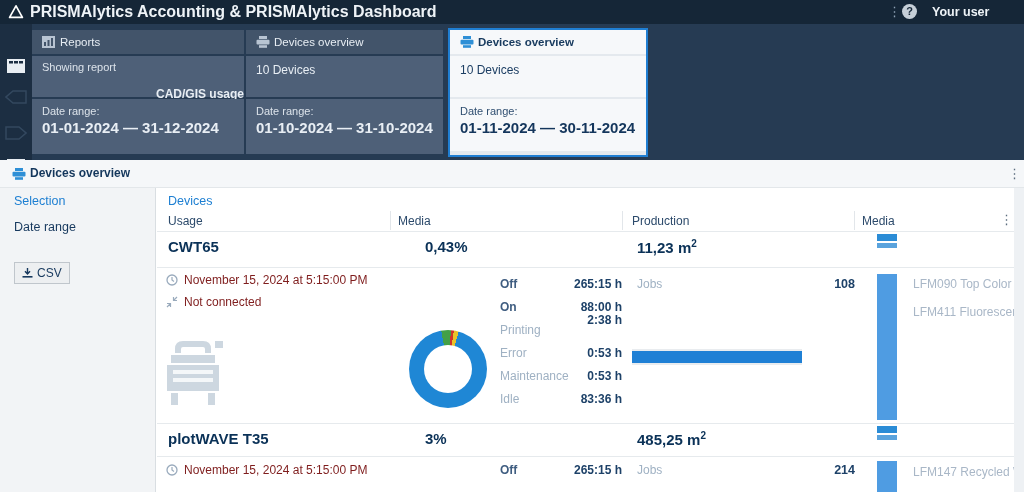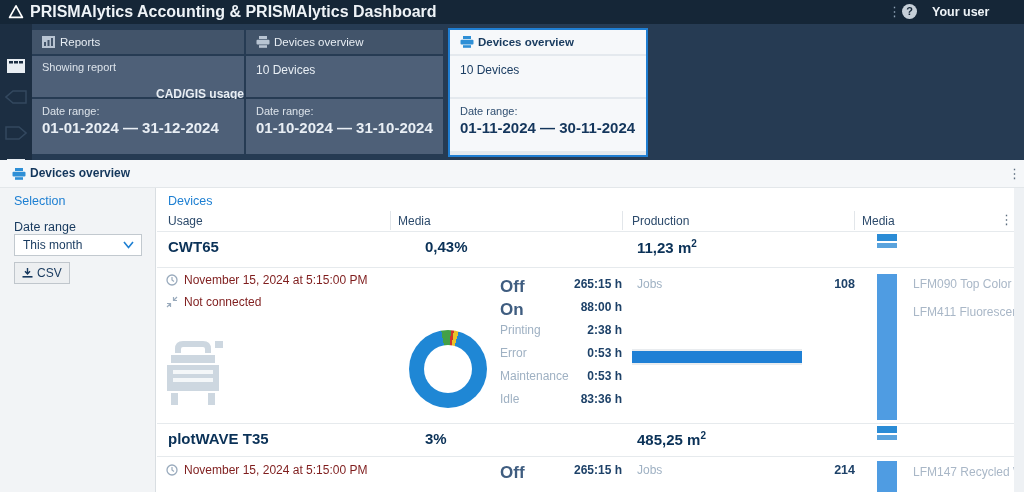--- a/index.html
+++ b/index.html
@@ -41,21 +41,21 @@
   .select .val{position:absolute;left:8px;top:0;line-height:20px;color:#17395e;}
   .csvbtn{left:14px;top:262px;height:20px;background:#edeff1;border:1px solid #c0c6cc;
     display:flex;align-items:center;gap:4px;padding:0 7px;color:#17395e;}
   
   .colhead{color:#2c4a6b;font-size:12px;}
   .vline{width:1px;background:#e2e6ea;}
   .hline{height:1px;background:#e6eaed;}
   .devname{font-size:15px;font-weight:bold;color:#0a3157;}
   .sup{font-size:10px;vertical-align:super;}
   .graytxt{color:#7f1d1d;font-size:12px;}
-  .statlbl-dark{color:#3f5d80;font-weight:600;font-size:17px;}
+  .statlbl-dark{color:#3f5d80;font-weight:600;font-size:12px;}
   .statlbl-dim{color:#9fb1c3;font-size:12px;}
   .statval{color:#1d4168;font-weight:600;font-size:12px;text-align:right;}
   .jobsval{color:#1d4168;font-weight:600;font-size:12.5px;text-align:right;}
   .medialbl{color:#a9b7c7;font-size:12px;}
   .donut{border-radius:50%;}
   .donut .hole{position:absolute;left:15px;top:15px;width:48px;height:48px;border-radius:50%;background:#fff;}
   .hbar{background:#e9ecef;padding:2px 0;}
   .hbar .fill{height:12px;background:#1f80d5;}
   .vbar{background:#4f9ce2;}
   .minibar{background:#2b8cd6;}
@@ -161,26 +161,20 @@
       <rect x="0.5" y="3.8" width="13" height="4.6" rx="1" fill="#2e8fd6"></rect>
       <rect x="3" y="9.2" width="8" height="2.6" fill="#2e8fd6"></rect>
     </svg>
     <div class="lbl">Devices overview</div>
     <div class="abs kebab" style="left:1008px;top:7px;color:#5a6b7d">⋮</div>
   </div>
 
   <div class="abs leftpanel"></div>
   <div class="abs bluehead" style="left:14px;top:194px">Selection</div>
   <div class="abs navylbl" style="left:14px;top:220px">Date range</div>
-  <div class="abs select">
-    <span class="val">This month</span>
-    <svg class="abs" style="right:7px;top:6px" width="11" height="8" viewBox="0 0 11 8">
-      <polyline points="1,1 5.5,6.5 10,1" fill="none" stroke="#1d7fd2" stroke-width="1.6"></polyline>
-    </svg>
-  </div>
   <div class="abs csvbtn">
     <svg width="11" height="11" viewBox="0 0 11 11">
       <path d="M5.5 0 V5 M3 3.2 L5.5 6 L8 3.2" fill="none" stroke="#17395e" stroke-width="1.4"></path>
       <rect x="0.5" y="8" width="10" height="1.6" fill="#17395e"></rect>
     </svg>
     <span>CSV</span>
   </div>
 
   <div class="abs bluehead" style="left:168px;top:194px">Devices</div>
 
@@ -231,21 +225,21 @@
 
   <div class="abs donut" id="donut0" style="left: 409px; top: 330px; width: 78px; height: 78px; background: conic-gradient(from -10deg, rgb(67, 160, 71) 0%, rgb(67, 160, 71) 4%, rgb(208, 52, 44) 4%, rgb(208, 52, 44) 5.2%, rgb(233, 195, 42) 5.2%, rgb(233, 195, 42) 7.2%, rgb(31, 135, 213) 7.2%, rgb(31, 135, 213) 100%);">
     <div class="hole"></div>
   </div>
 
   <div class="abs statlbl-dark" style="left:500px;top:277px">Off</div>
   <div class="abs statval" style="left:540px;top:277px;width:82px">265:15 h</div>
   <div class="abs statlbl-dark" style="left:500px;top:300px">On</div>
   <div class="abs statval" style="left:540px;top:300px;width:82px">88:00 h</div>
   <div class="abs statlbl-dim" style="left:500px;top:323px">Printing</div>
-  <div class="abs statval" style="left:540px;top:323px;width:82px">2:38 h</div>
+  <div class="abs statval" style="left:540px;top:313px;width:82px">2:38 h</div>
   <div class="abs statlbl-dim" style="left:500px;top:346px">Error</div>
   <div class="abs statval" style="left:540px;top:346px;width:82px">0:53 h</div>
   <div class="abs statlbl-dim" style="left:500px;top:369px">Maintenance</div>
   <div class="abs statval" style="left:540px;top:369px;width:82px">0:53 h</div>
   <div class="abs statlbl-dim" style="left:500px;top:392px">Idle</div>
   <div class="abs statval" style="left:540px;top:392px;width:82px">83:36 h</div>
 
   <div class="abs statlbl-dim" style="left:637px;top:277px">Jobs</div>
   <div class="abs jobsval" style="left:790px;top:277px;width:65px">108</div>
   <div class="abs hbar" style="left:632px;top:349px;width:170px">

